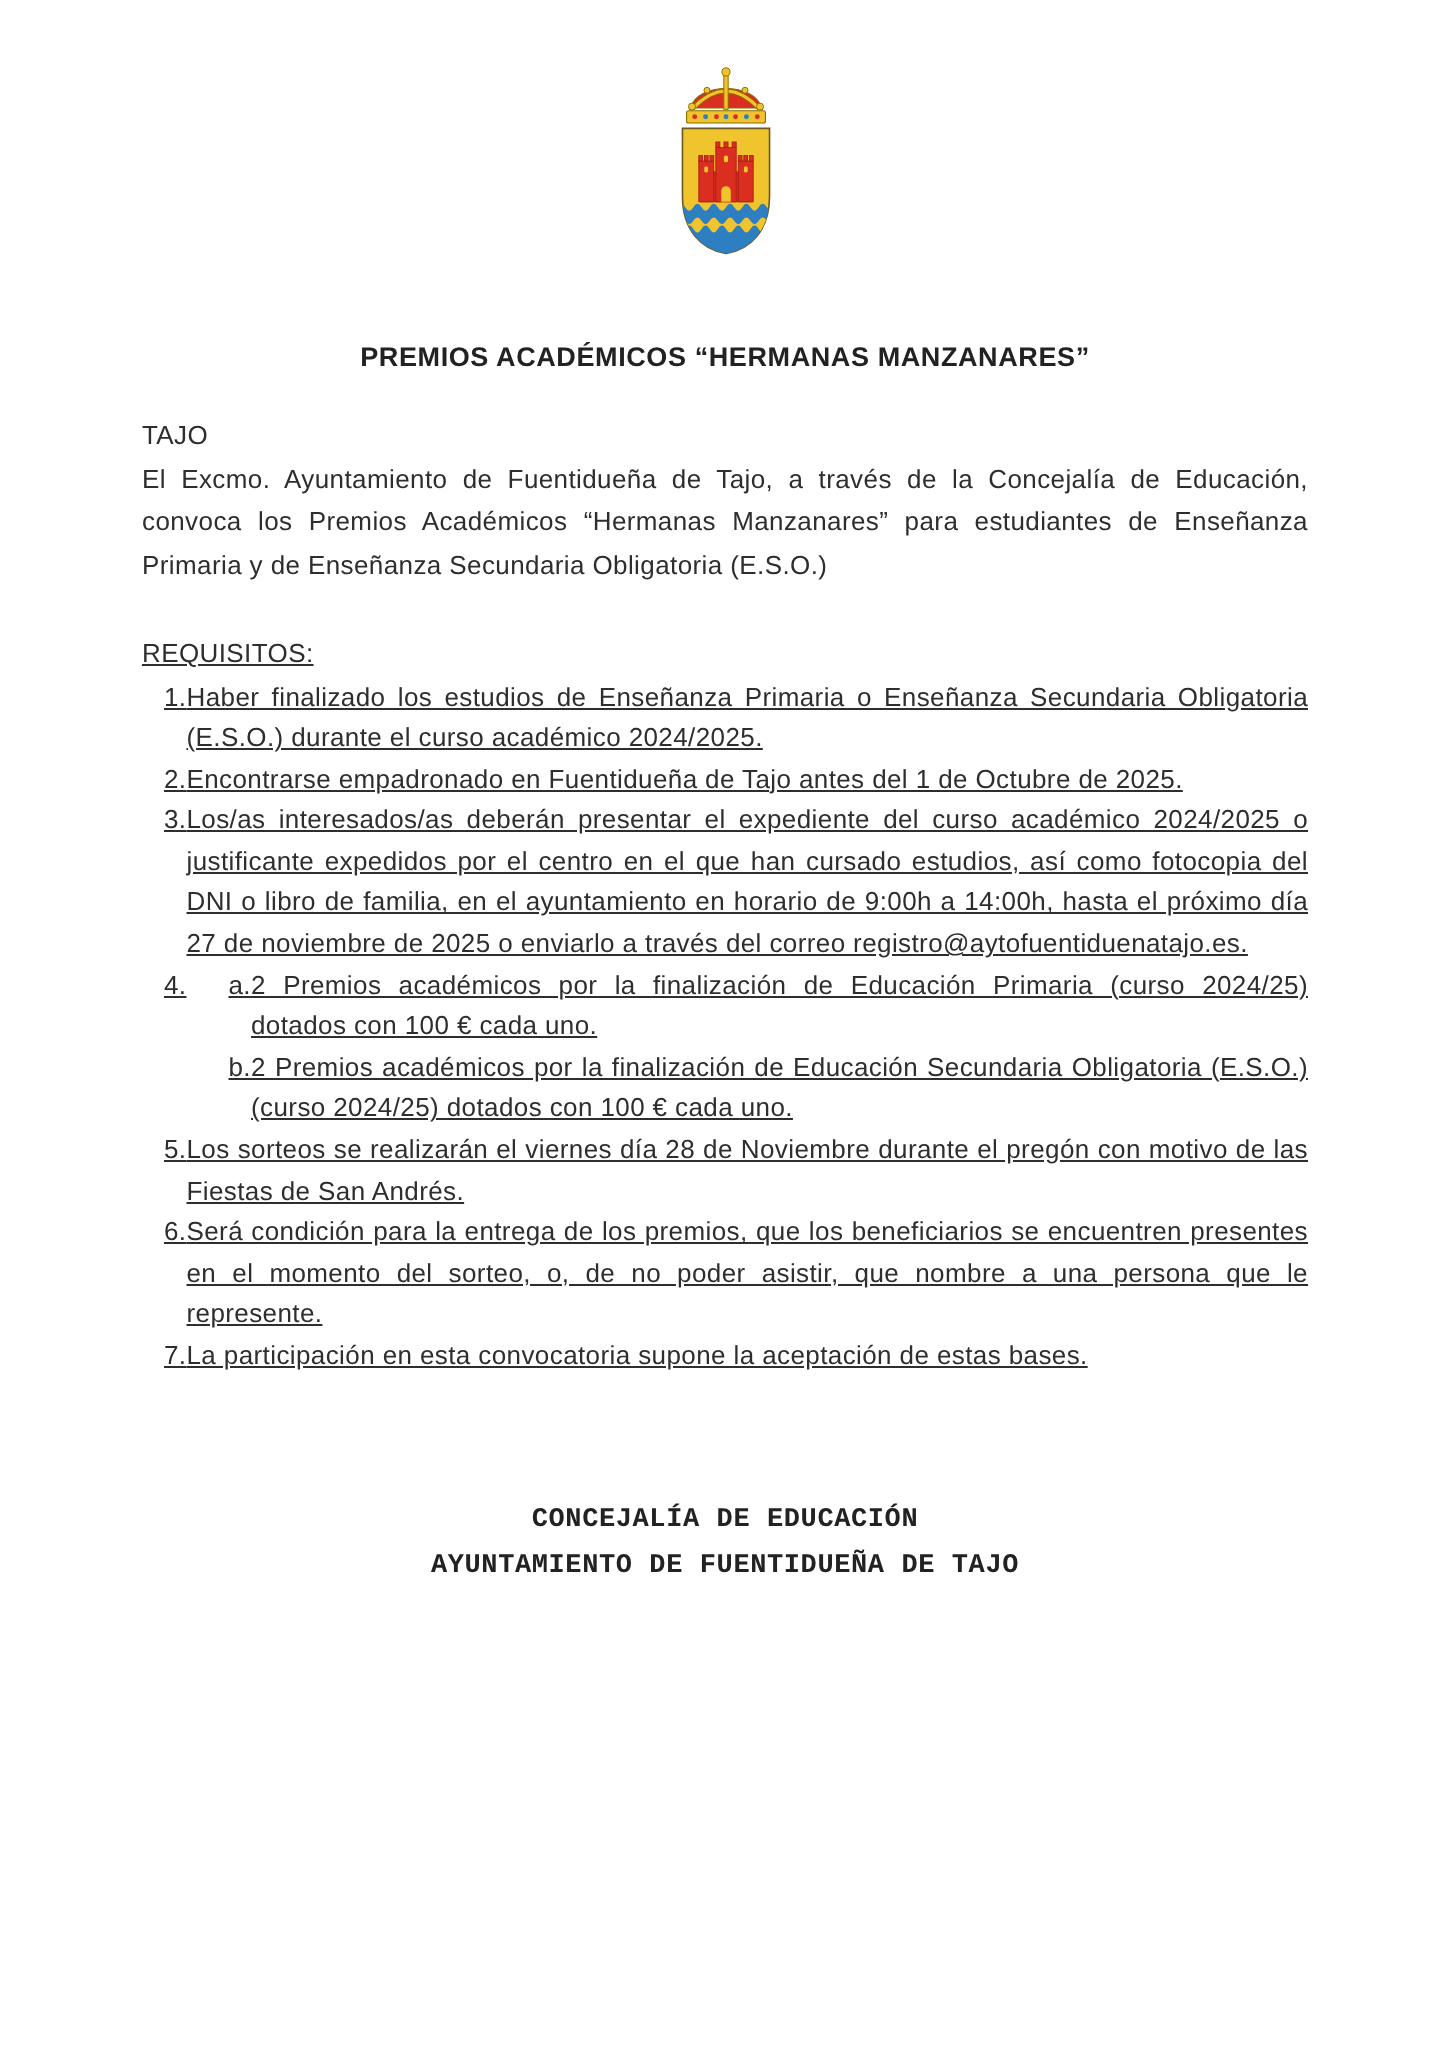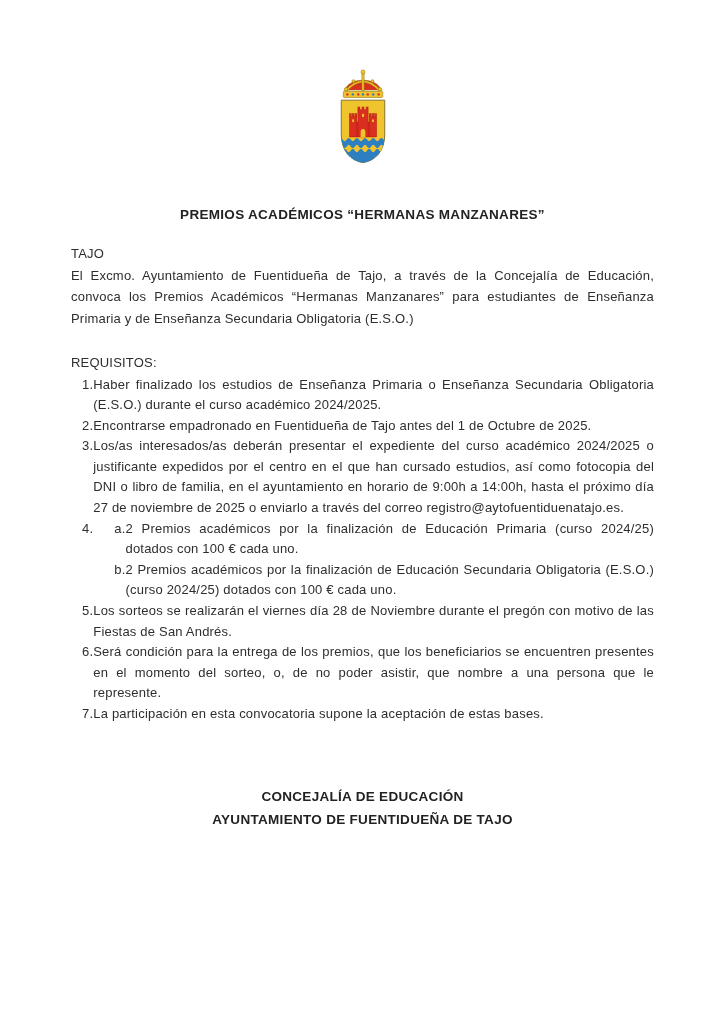--- a/index.html
+++ b/index.html
@@ -3,21 +3,21 @@
 <meta charset="utf-8">
 <style>
   html, body { margin: 0; padding: 0; background: #e9e9e9; }
   .page {
     position: relative;
     width: 724px;
     height: 1024px;
     margin: 0 auto;
     background: #ffffff;
     box-sizing: border-box;
-    padding: 68px 70px 0 71px;
+    padding: 32px 70px 0 71px;
     font-family: "Liberation Sans", sans-serif;
     color: #2e2e2e;
     overflow: hidden;
   }
   .crest-wrap { display: flex; justify-content: center; }
   .crest-wrap svg { width: 68px; height: 97px; display: block; }
 
   .doc-title {
     margin: 42px 0 0 0;
     text-align: center;
@@ -36,21 +36,21 @@
   .bases { margin-top: 20px; }
   .bases-text {
     margin: 0;
     font-size: 13px;
     letter-spacing: 0.2px;
     line-height: 21.5px;
     text-align: justify;
     text-align-last: left;
   }
 
-  .requisitos { margin-top: 23px; }
+  .requisitos { margin-top: 23px; text-decoration: underline; }
   .req-list { margin-top: 1px; }
   .req-item { display: flex; margin-left: 11px; }
   .req-num {
     flex: 0 0 auto;
     font-size: 13px;
     line-height: 20.6px;
     letter-spacing: 0.2px;
     white-space: pre;
   }
   .req-text {
@@ -65,20 +65,21 @@
   .sub-item { display: flex; }
 
   .doc-footer {
     margin-top: 60px;
     text-align: center;
     font-weight: bold;
     font-size: 13.5px;
     letter-spacing: 0.3px;
     line-height: 23px;
     color: #222;
+    font-family: Liberation Mono, monospace;
   }
 </style>
 </head>
 <body>
 
 <div class="page">
 
   <div class="crest-wrap">
     <svg viewBox="0 0 100 140" xmlns="http://www.w3.org/2000/svg">
 

